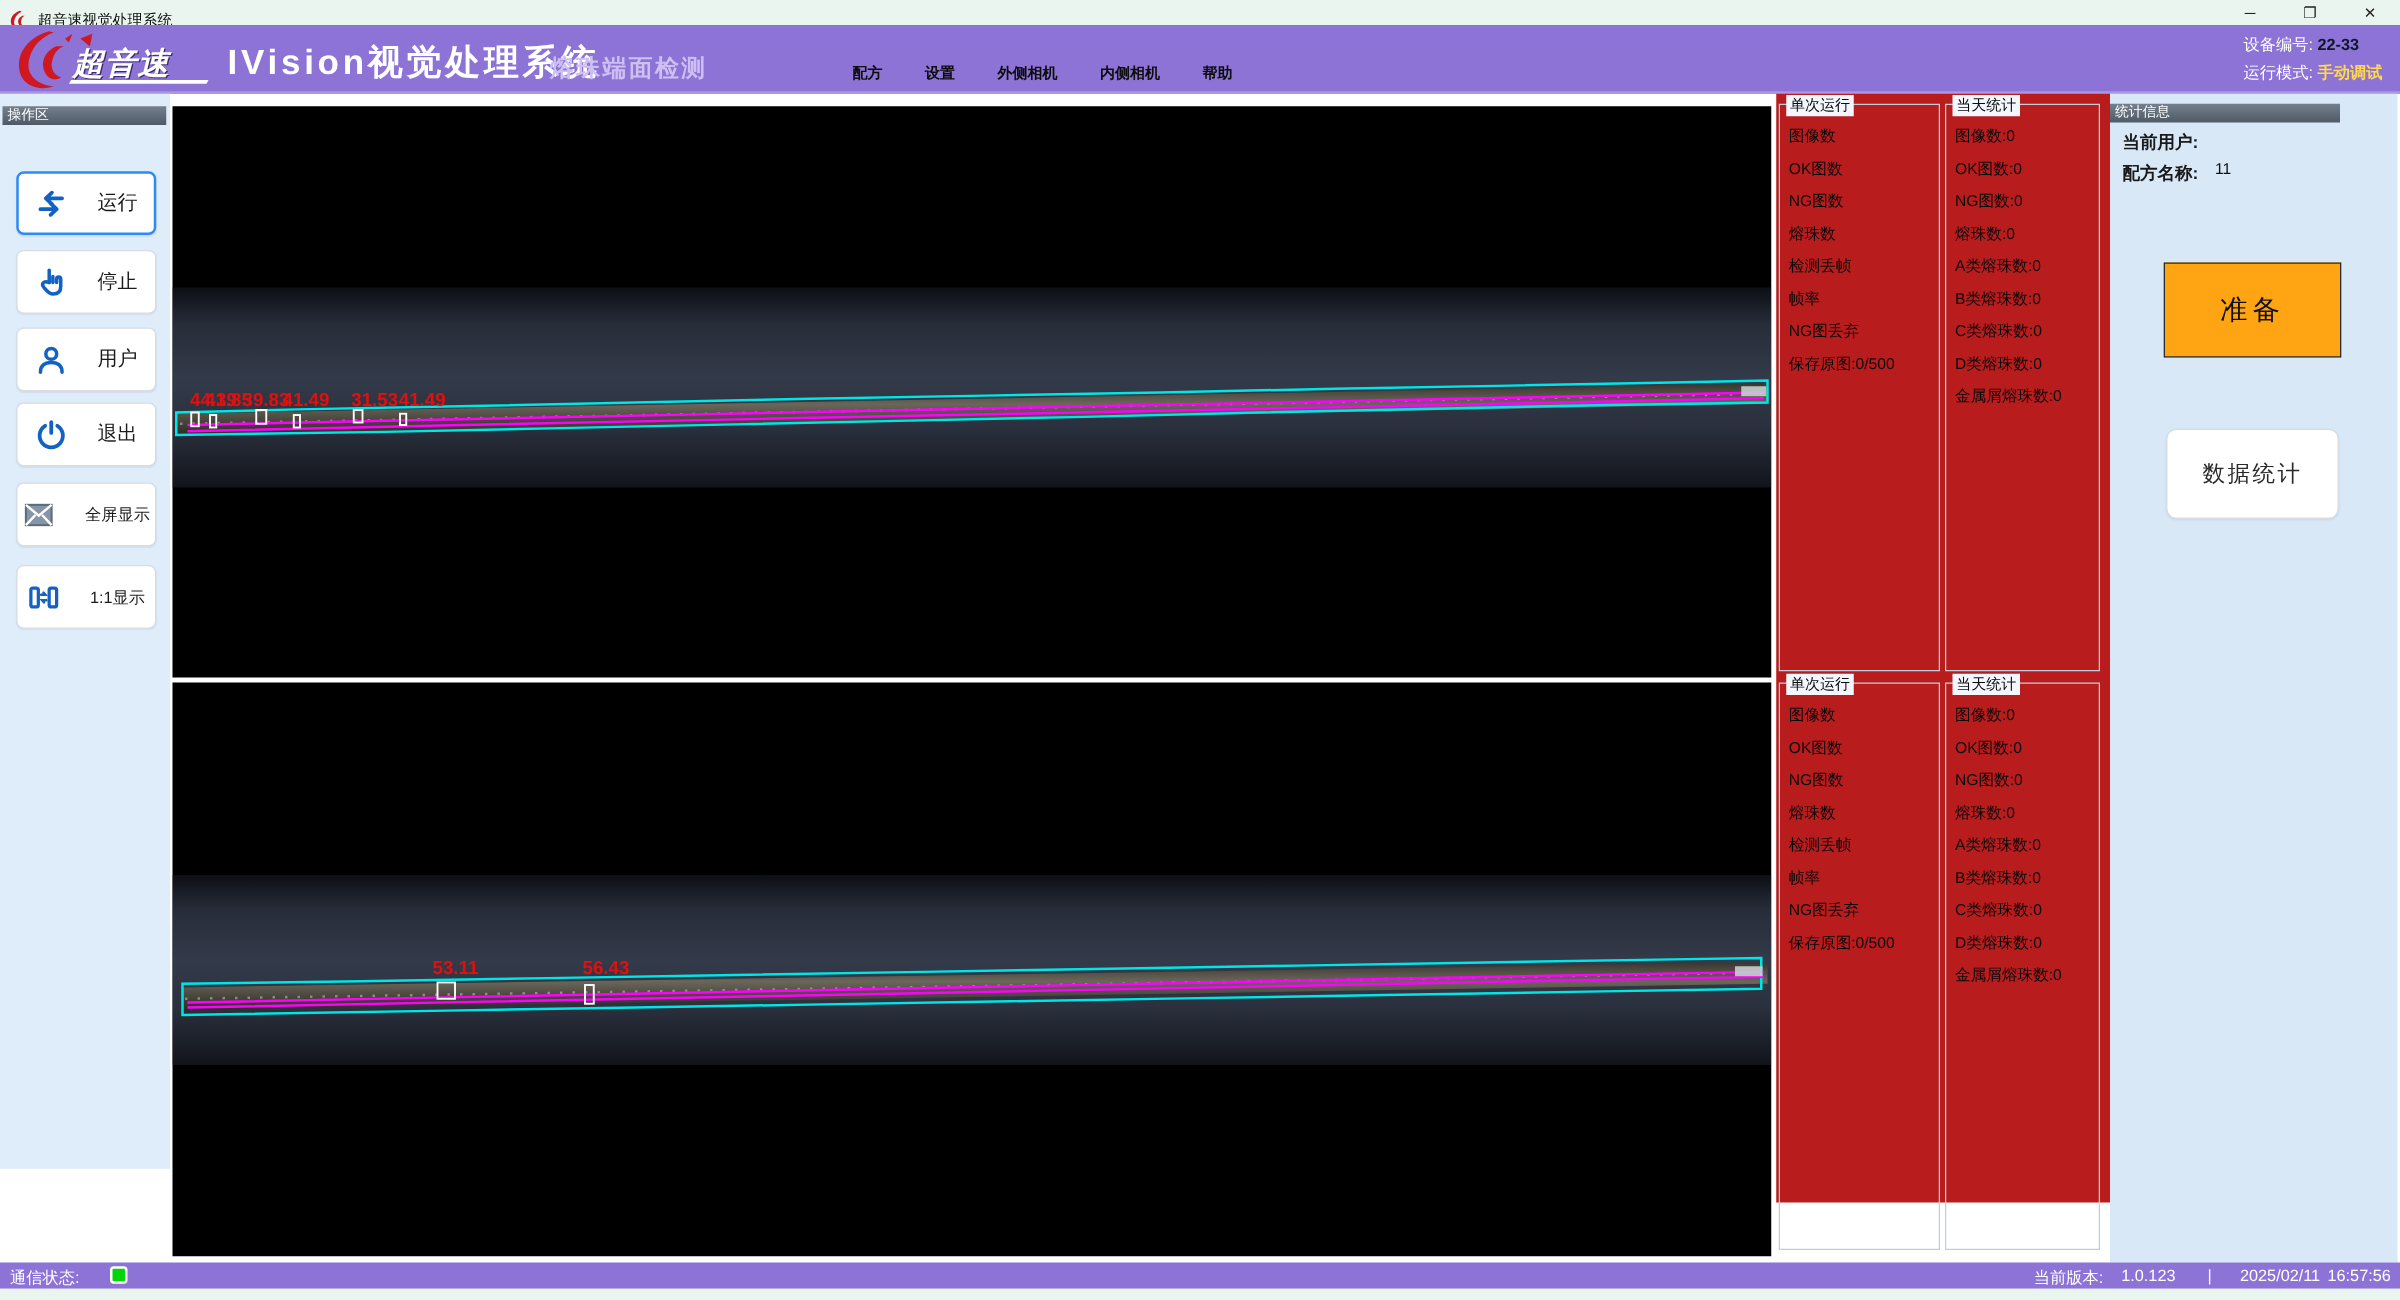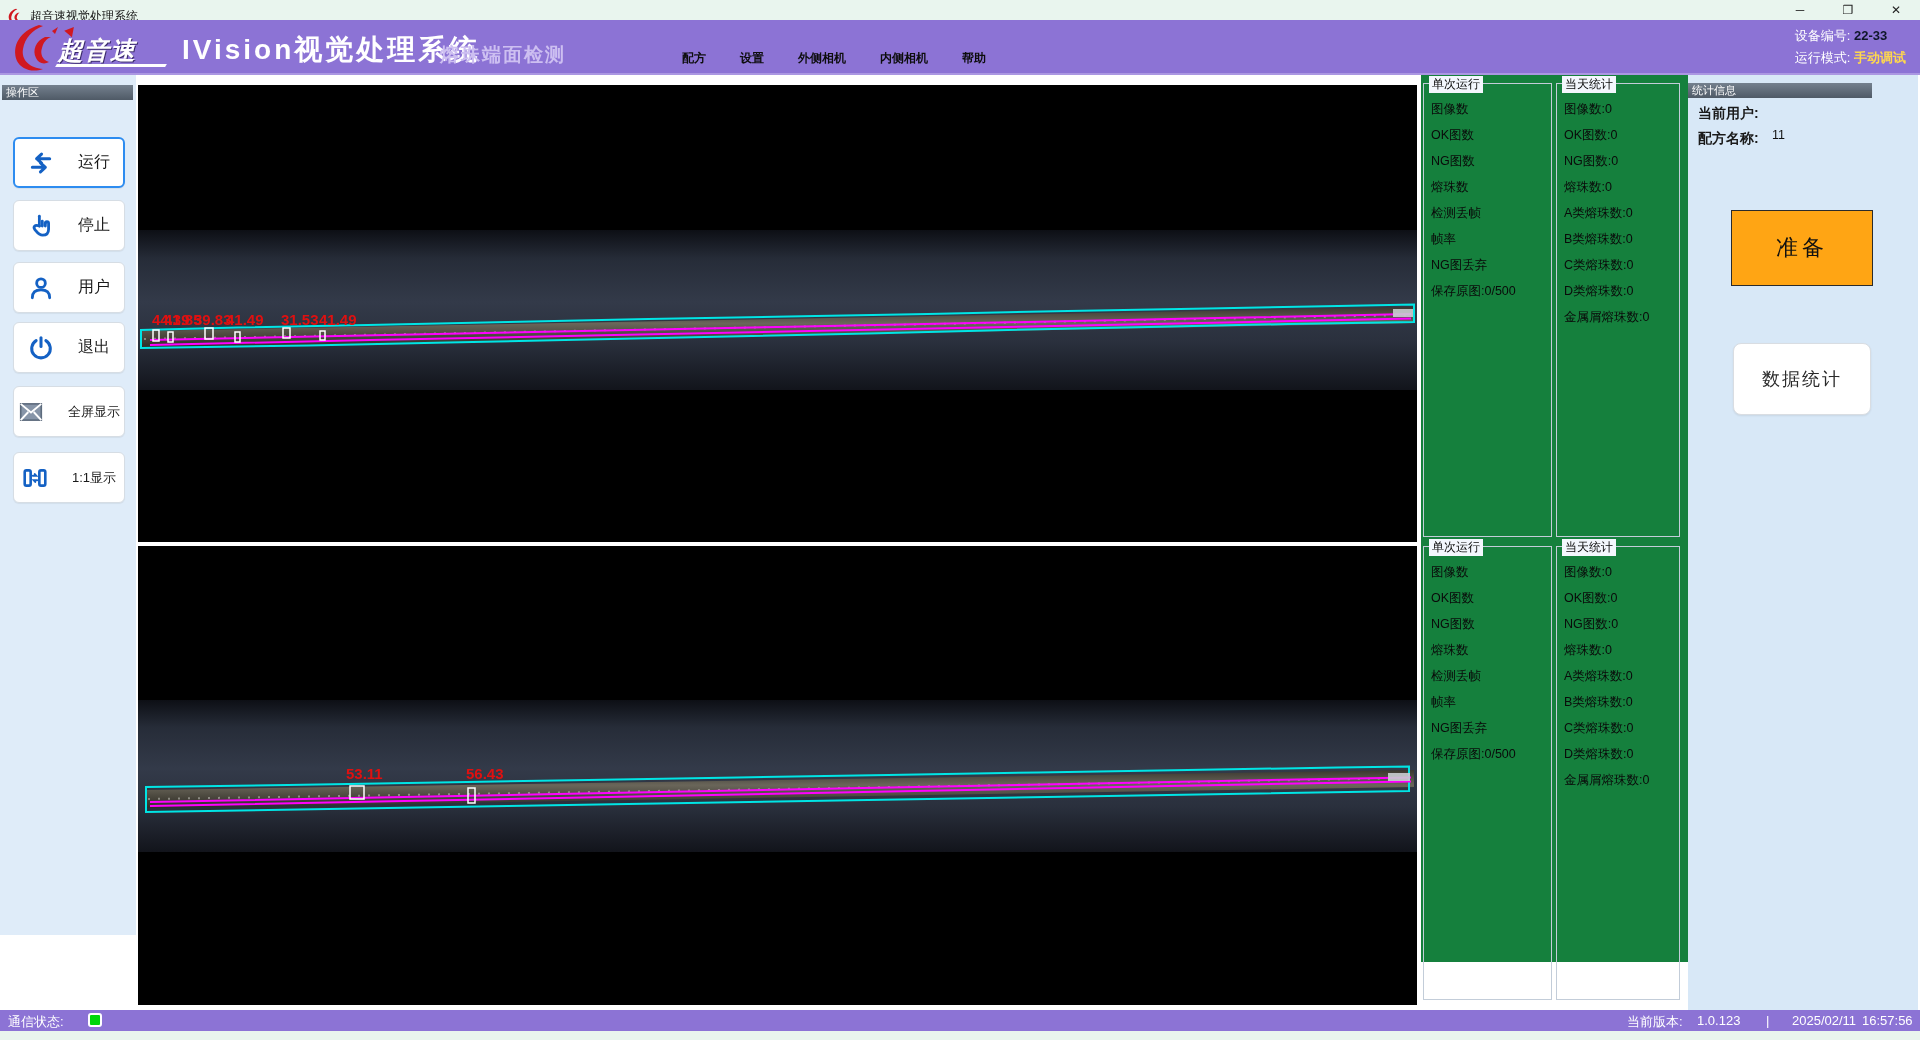--- a/index.html
+++ b/index.html
@@ -41,21 +41,21 @@
   .side-btn .lbl.small { font-size:13px; }
   .side-btn svg { flex:0 0 auto; }
 
   
   .cam-frame { position:absolute; left:138px; width:1279px; background:#000; }
   #cam1 { top:85px; height:457px; }
   #cam2 { top:546px; height:459px; }
   .cam-frame svg { display:block; width:100%; height:100%; }
 
   
-  .stats-area { position:absolute; left:1421px; top:75px; width:267px; height:887px; background:#15803d; }
+  .stats-area { position:absolute; left:1421px; top:75px; width:267px; height:887px; background:#b91c1c; }
   .groupbox { position:absolute; border:1px solid #c3cdd9; }
   .gb-title { position:absolute; top:-8px; left:5px; background:#f3f7fd; padding:0 3px; font-size:12px; color:#0a0a0a; white-space:nowrap; }
   .gb-rows { padding:17px 2px 0 7px; }
   .gb-row { height:26px; font-size:12.5px; color:#0a0a0a; white-space:nowrap; }
 
   
   .info-panel { position:absolute; left:1688px; top:75px; width:230px; height:935px; background:#d8e8f7; }
   .info-caption { position:absolute; left:0; top:8px; width:184px; height:15px;
      background:linear-gradient(#74808e,#4f5a66); color:#fff; font-size:11px; line-height:15px; padding-left:4px; }
   .info-row { position:absolute; left:10px; font-size:14px; font-weight:700; color:#1a1a1a; }

